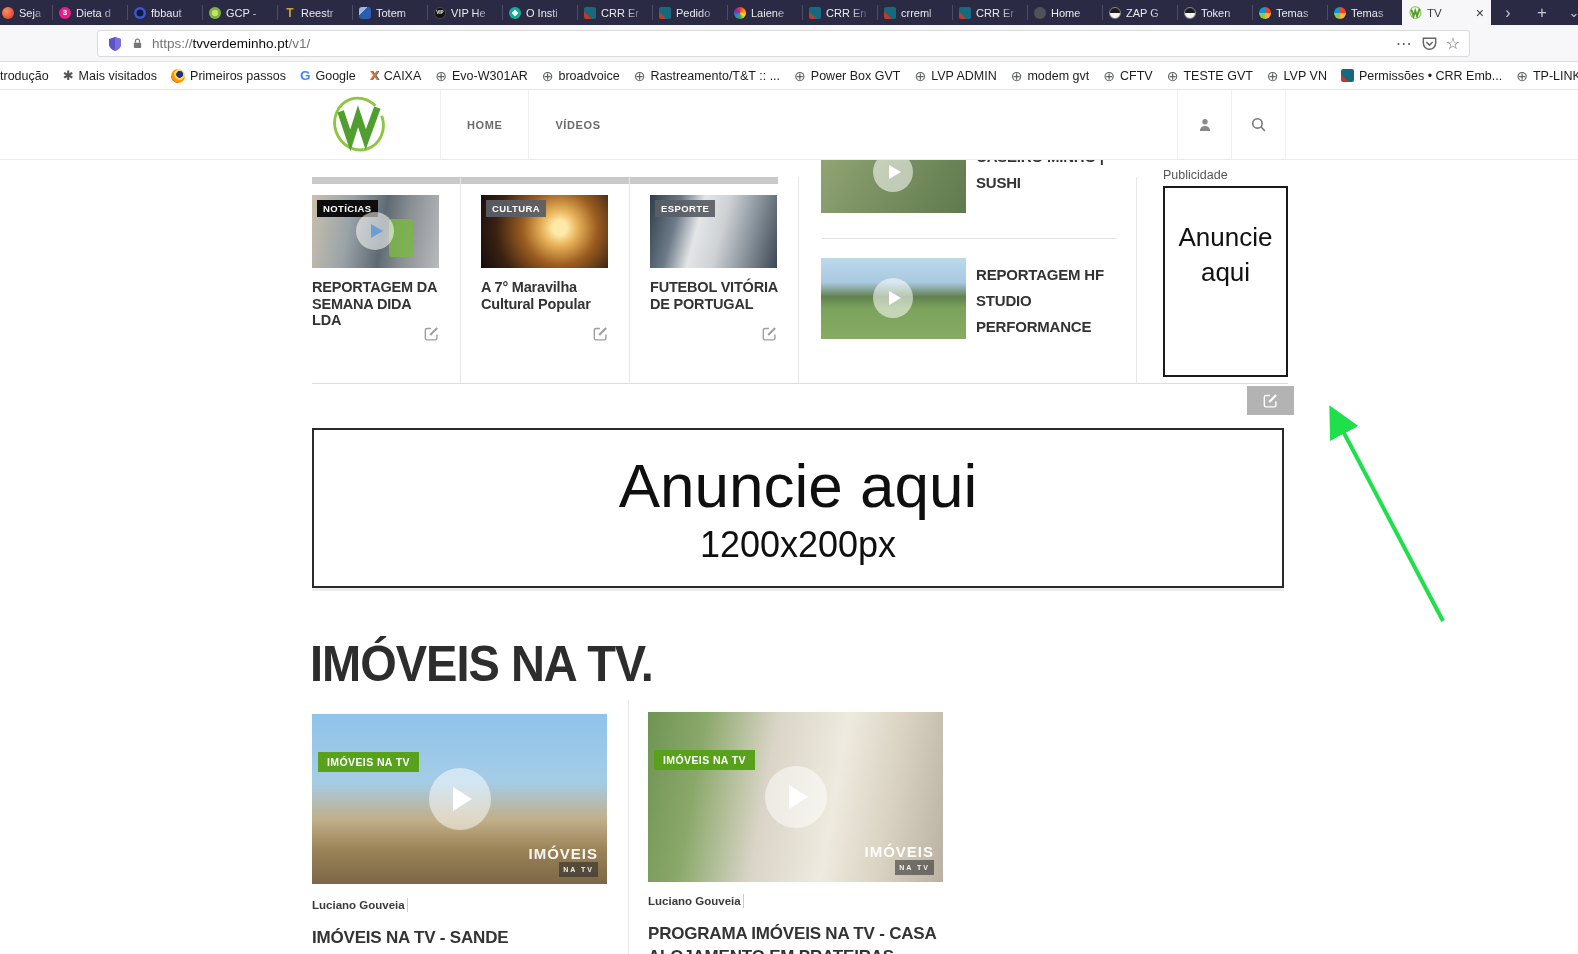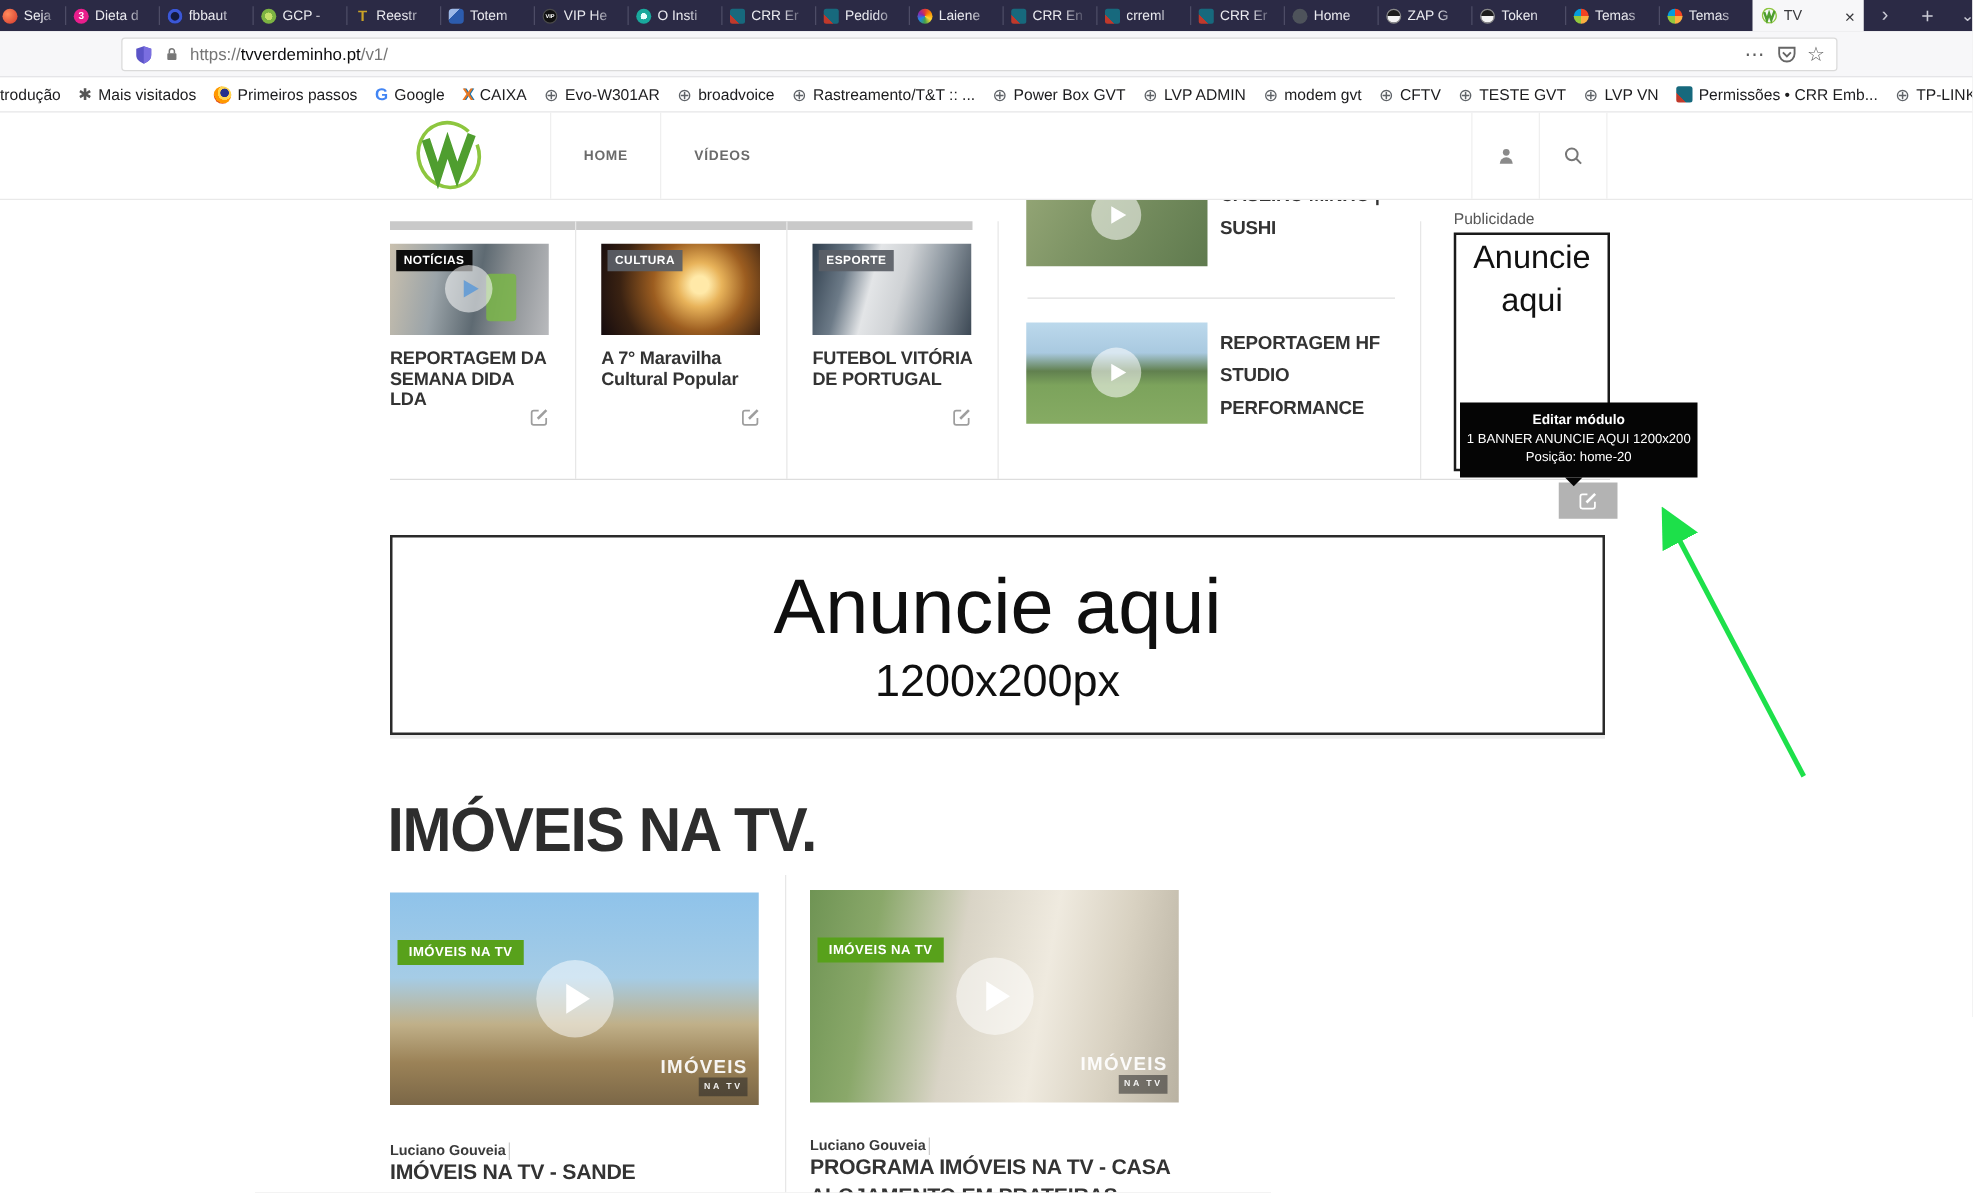--- a/index.html
+++ b/index.html
@@ -87,21 +87,21 @@
 
   
   .vthumb { position:absolute; width:145px; height:81px; overflow:hidden; cursor:pointer; }
   .th-sushi { background:linear-gradient(120deg,#97a878 0%,#7e9465 40%,#5f7a4e 100%); }
   .th-hf { background:linear-gradient(180deg,#bcd9ec 0%,#a9c9e0 30%,#61804f 48%,#7ca35c 62%,#86ab63 100%); }
   .vtitle { position:absolute; left:976px; font-size:15px; font-weight:bold; color:#333; line-height:26px; letter-spacing:-.2px; cursor:pointer; }
   .vlistdiv { position:absolute; left:822px; top:238px; width:294px; height:1px; background:#e0e0e0; }
 
   
   .publabel { position:absolute; left:1163px; top:168px; font-size:12.5px; color:#555; }
-  .adbox { position:absolute; left:1163px; top:186px; width:125px; height:191px; border:2px solid #1a1a1a; background:#fff; display:flex; flex-direction:column; align-items:center; }
+  .adbox { position:absolute; left:1163px; top:186px; width:125px; height:191px; border:2px solid #1a1a1a; background:#fff; display:flex; flex-direction:column; align-items:center; padding-top:32px; }
   .adtext { font-size:26px; color:#111; line-height:35px; text-align:center; }
 
   
   .tooltip { position:absolute; left:1168px; top:322px; width:190px; background:#050505; color:#fff; text-align:center; padding:7px 4px 8px; z-index:8; }
   .tooltip .t1 { font-size:11px; font-weight:bold; line-height:15px; }
   .tooltip .t2, .tooltip .t3 { font-size:10.5px; line-height:15px; }
   .tooltip::after { content:""; position:absolute; left:84px; bottom:-7px; border:7px solid transparent; border-top:7px solid #050505; border-bottom:none; }
   .editbtn { position:absolute; left:1247px; top:386px; width:47px; height:29px; background:#b3b3b3; display:flex; align-items:center; justify-content:center; cursor:pointer; z-index:2; }
 
   
@@ -110,21 +110,21 @@
   .b2 { font-size:36px; color:#0f0f0f; margin-top:3px; }
 
   
   .imhead { position:absolute; left:310px; top:634px; font-size:47px; font-weight:800; color:#2d2d2d; letter-spacing:-1px; transform:scaleY(1.06); transform-origin:left top; }
   .imthumb { position:absolute; width:295px; height:170px; overflow:hidden; cursor:pointer; }
   .th-im1 { background:linear-gradient(180deg,#8fc3ea 0%,#a5cce6 40%,#c0b089 62%,#9b8257 80%,#7b6747 100%); }
   .th-im2 { background:linear-gradient(100deg,#6f9454 0%,#8aa86a 18%,#d9d4c6 40%,#efeadf 62%,#d9d2c2 80%,#b9b2a2 100%); }
   .imbadge { position:absolute; top:6px; left:6px; padding:4px 9px; background:#58a11b; color:#fff; font-size:10.5px; font-weight:bold; letter-spacing:.4px;margin-top:32px; }
   .wm { position:absolute; right:9px; bottom:7px; text-align:right; color:rgba(255,255,255,.92); font-weight:800; font-size:15px; letter-spacing:1px; line-height:13px; }
   .wm small { display:inline-block; font-size:7px; background:rgba(40,40,40,.55); padding:1px 4px; letter-spacing:2px; }
-  .author { position:absolute; display:flex; align-items:center; gap:2px; font-size:11.5px; font-weight:bold; color:#3a3a3a;margin-top:16px; }
+  .author { position:absolute; display:flex; align-items:center; gap:2px; font-size:11.5px; font-weight:bold; color:#3a3a3a; }
   .author .apipe { width:1px; height:14px; background:#ccc; }
   .imtitle { position:absolute; font-size:17px; font-weight:bold; color:#333; letter-spacing:-.2px; line-height:23px; cursor:pointer; }
   .imvd { position:absolute; left:628px; top:700px; width:1px; height:254px; background:#e7e7e7; }
 
   .arrow-svg { position:absolute; left:1320px; top:400px; z-index:9; pointer-events:none; }
 </style>
 </head>
 <body>
 
 <div id="screen">
@@ -258,25 +258,20 @@
       </div>
       <div class="hic">
         <svg width="17" height="17" viewBox="0 0 16 16">
             <circle cx="7" cy="7" r="4.4" fill="none" stroke="#777" stroke-width="1.5"></circle>
             <line x1="10.4" y1="10.4" x2="14" y2="14" stroke="#777" stroke-width="1.5"></line>
           </svg>
       </div>
     </div>
   </div>
 
-  <div class="tooltip">
-    <div class="t1">Editar módulo</div>
-    <div class="t2">1 BANNER ANUNCIE AQUI 1200x200</div>
-    <div class="t3">Posição: home-20</div>
-  </div>
   <div class="editbtn">
     <svg width="15" height="15" viewBox="0 0 16 16">
         <path d="M13.8 9 V13 a1.8 1.8 0 0 1-1.8 1.8 H3.2 A1.8 1.8 0 0 1 1.4 13 V4.4 A1.8 1.8 0 0 1 3.2 2.6 H7.4" fill="none" stroke="#fff" stroke-width="1.5"></path>
         <path d="M6.6 9.6 L14 2.2" stroke="#fff" stroke-width="2.2"></path>
       </svg>
   </div>
 
   <svg class="arrow-svg" width="135" height="230" viewBox="0 0 135 230">
     <defs>
         <marker id="ah" markerWidth="8" markerHeight="8" refX="5.5" refY="4" orient="auto">

